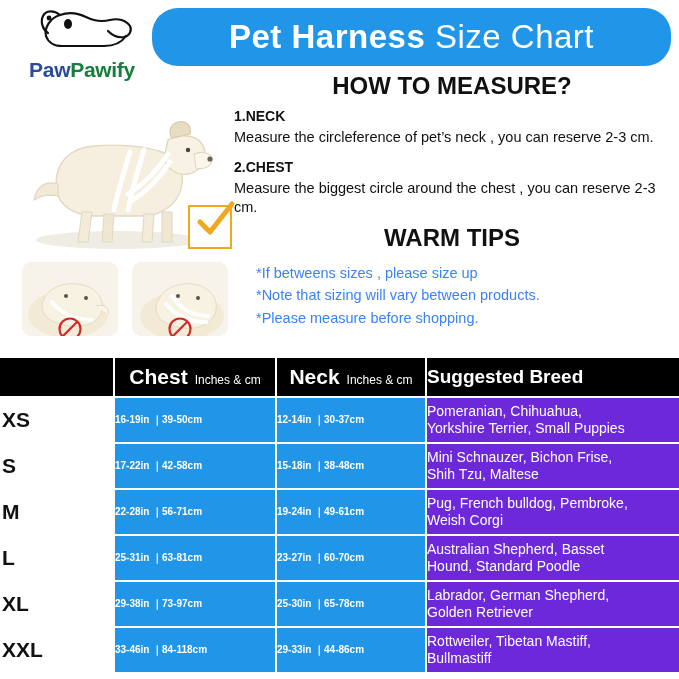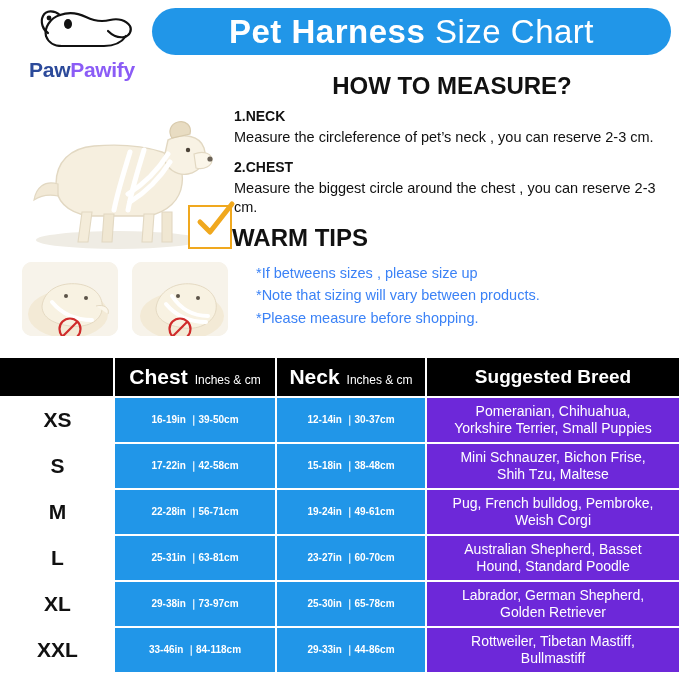--- a/index.html
+++ b/index.html
@@ -13,21 +13,21 @@
   #page {
     position: relative;
     width: 679px; height: 679px;
     background: #ffffff;
   }
 
   
   .header-bar {
     position: absolute;
     left: 152px; top: 8px;
-    width: 519px; height: 47px;
+    width: 519px; height: 58px;
     background: #2196e8;
     display: flex;
     align-items: center;
     justify-content: center;
     border-radius: 26px;
   }
   .header-title {
     font-size: 33px;
     color: #ffffff;
     letter-spacing: 0.5px;
@@ -50,21 +50,21 @@
   .logo-text {
     position: absolute;
     left: 0px; top: 52px;
     width: 136px;
     text-align: center;
     font-size: 21px;
     font-weight: bold;
     color: #2c4a9a;
     letter-spacing: -0.3px;
   }
-  .logo-text .accent { color: #8b5cf6; text-align: right; }
+  .logo-text .accent { color: #15803d; text-align: right; }
 
   
   .dog-photo {
     position: absolute;
     left: 18px; top: 92px;
     width: 200px; height: 160px;
     overflow: hidden;
   }
   .dog-photo svg { display: block; }
 
@@ -126,20 +126,21 @@
   }
   .m-body {
     font-size: 14.5px;
     margin: 0 0 12px 0;
     line-height: 1.3;
   }
   .warm-title {
     position: absolute;
     left: 232px; top: 224px;
     width: 440px;
+    text-align: center;
     font-size: 24px;
     font-weight: bold;
     color: #111111;
   }
   .tips-block {
     position: absolute;
     left: 256px; top: 262px;
     width: 420px;
     color: #3b82f6;
   }
@@ -155,21 +156,21 @@
     width: 679px; height: 323px;
   }
   table.size-table {
     border-collapse: collapse;
     width: 679px;
     table-layout: fixed;
   }
   table.size-table th, table.size-table td {
     border: 2px solid #ffffff;
     padding: 0;
-    text-align: center;
+    text-align: left;
     vertical-align: middle;
   }
   .col-size { width: 113px; }
   .col-chest { width: 162px; }
   .col-neck  { width: 150px; }
   .col-breed { width: 254px; }
 
   thead th {
     background: #000000;
     color: #ffffff;

